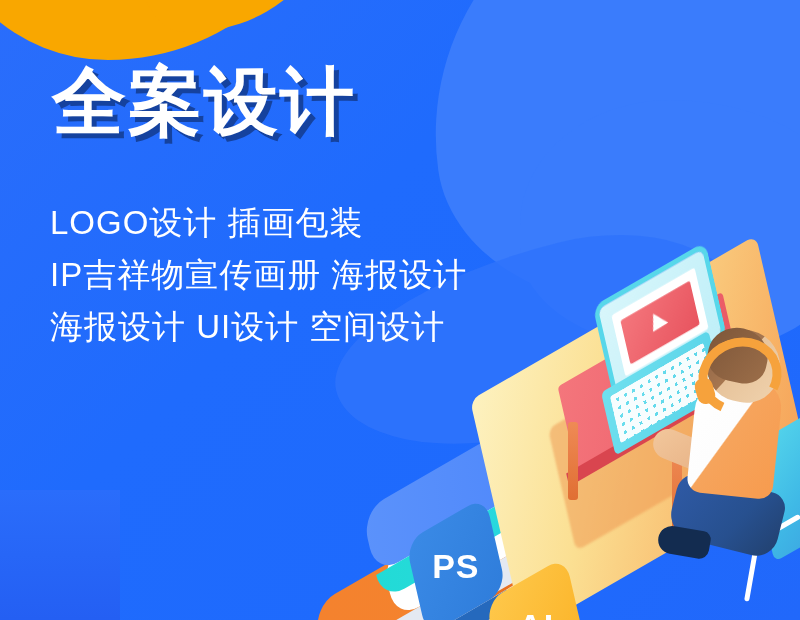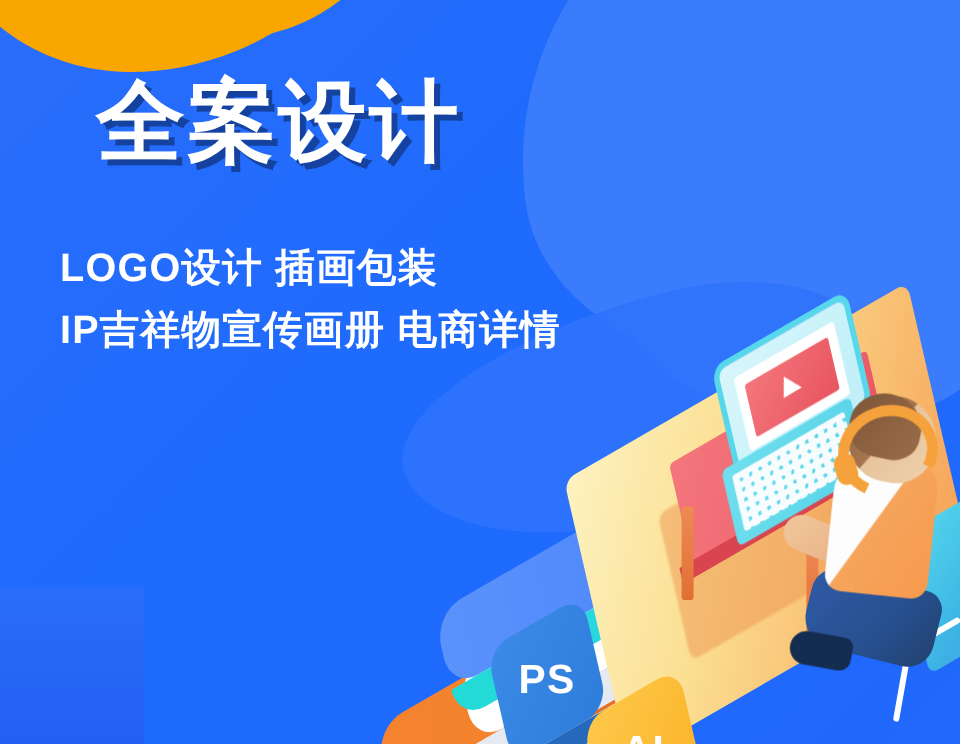--- a/index.html
+++ b/index.html
@@ -48,21 +48,21 @@
   .orange-blob2{
     position:absolute;
     left:120px;top:-140px;
     width:220px;height:175px;
     background:#f9a700;
     border-radius:0 0 70% 30% / 0 0 90% 100%;
     transform:rotate(4deg);
   }
 
   
-  .title-wrap{position:absolute;left:52px;top:58px;margin-left:28px;}
+  .title-wrap{position:absolute;left:52px;top:58px;}
   .headline{
     font-size:74px;
     font-weight:bold;
     letter-spacing:2px;
     color:#ffffff;
     line-height:1.18;
     text-shadow:5px 5px 0 #15429e;
     white-space:nowrap;
   }
 
@@ -71,21 +71,21 @@
     position:absolute;
     left:50px;top:197px;
     width:520px;
   }
   .list-line{
     color:#ffffff;
     font-size:33px;
     line-height:52px;
     letter-spacing:1px;
     white-space:nowrap;
-    font-weight:700;
+    font-weight:400;
   }
 
   
   .stage{
     position:absolute;
     left:300px;top:210px;
     width:560px;height:430px;
   }
 
   
@@ -314,21 +314,22 @@
   <div class="blob-mid"></div>
   <div class="orange-blob"></div>
   <div class="orange-blob2"></div>
 
   <div class="title-wrap">
     <div class="headline">全案设计</div>
   </div>
 
   <div class="list">
     <div class="list-line">LOGO设计 插画包装</div>
-    <div class="list-line">IP吉祥物宣传画册  电商详情</div>
+    <div class="list-line">IP吉祥物宣传画册  海报设计</div>
+    <div class="list-line">海报设计  UI设计  空间设计</div>
   </div>
 
   <div class="stage">
 
     <div class="slab slab-white2">
       <div class="top"></div>
       <div class="side"></div>
     </div>
 
     <div class="slab slab-orange">

